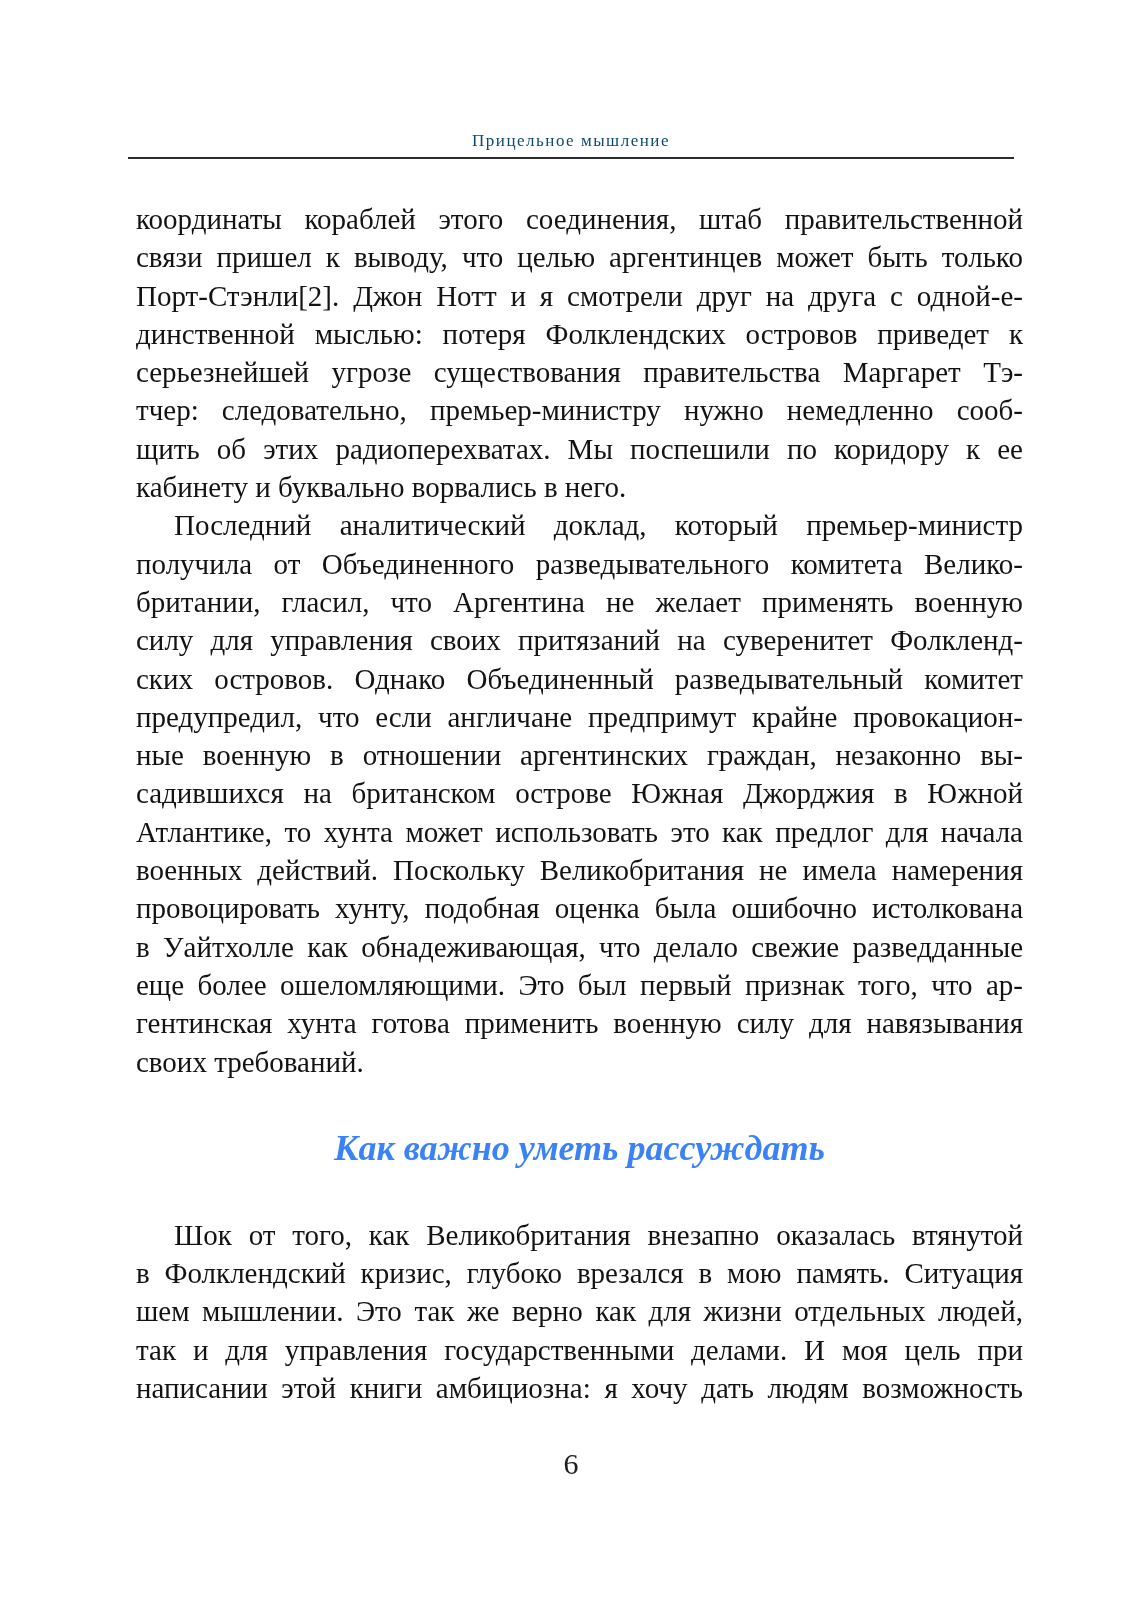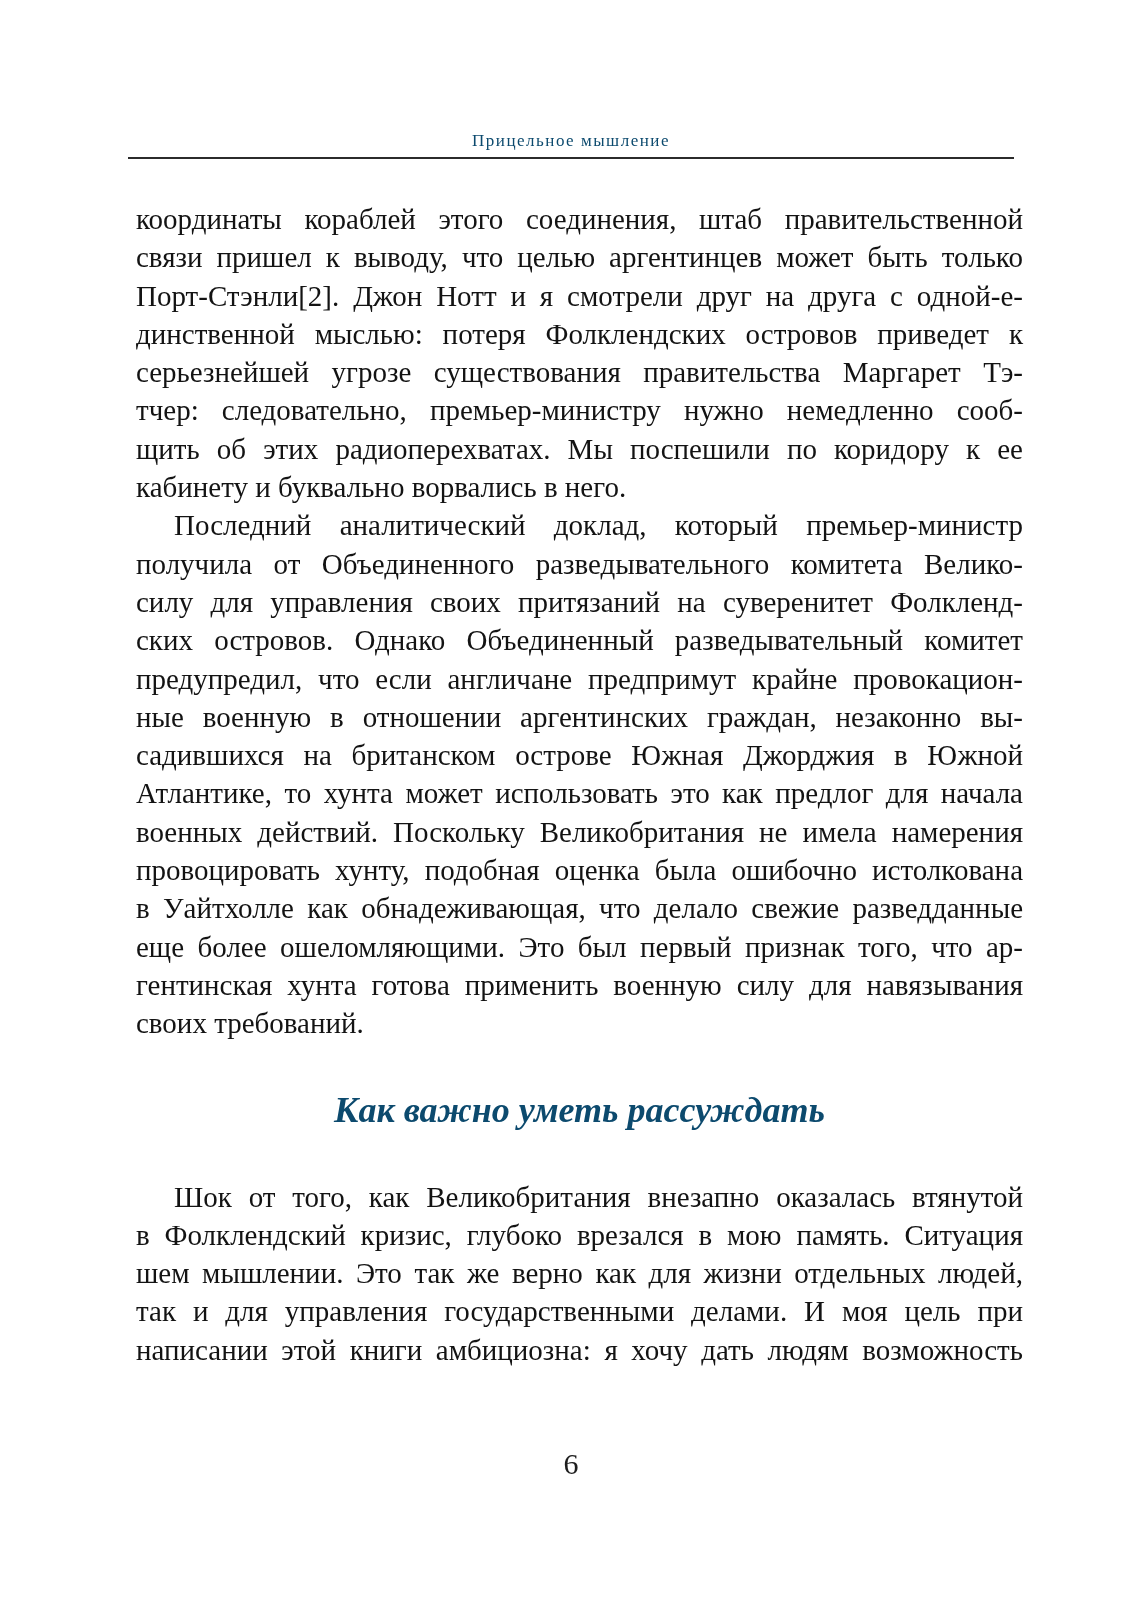--- a/index.html
+++ b/index.html
@@ -61,21 +61,21 @@
   .line.indent {
     text-indent: 38px;
   }
   .section-heading {
     margin: 44px 0 45px 0;
     text-align: center;
     font-size: 36px;
     line-height: 46px;
     font-weight: bold;
     font-style: italic;
-    color: #0c4a6e;
+    color: #3b82f6;
   }
   .page-number {
     position: absolute;
     top: 1447px;
     left: 0;
     width: 100%;
     text-align: center;
     font-size: 30px;
     color: #1d1d1d;
   }
@@ -94,20 +94,21 @@
         <div class="line">Порт-Стэнли[2]. Джон Нотт и я смотрели друг на друга с одной-е-</div>
         <div class="line">динственной мыслью: потеря Фолклендских островов приведет к</div>
         <div class="line">серьезнейшей угрозе существования правительства Маргарет Тэ-</div>
         <div class="line">тчер: следовательно, премьер-министру нужно немедленно сооб-</div>
         <div class="line">щить об этих радиоперехватах. Мы поспешили по коридору к ее</div>
         <div class="line last">кабинету и буквально ворвались в него.</div>
       </div>
       <div class="paragraph">
         <div class="line indent">Последний аналитический доклад, который премьер-министр</div>
         <div class="line">получила от Объединенного разведывательного комитета Велико-</div>
+        <div class="line">британии, гласил, что Аргентина не желает применять военную</div>
         <div class="line">силу для управления своих притязаний на суверенитет Фолкленд-</div>
         <div class="line">ских островов. Однако Объединенный разведывательный комитет</div>
         <div class="line">предупредил, что если англичане предпримут крайне провокацион-</div>
         <div class="line">ные военную в отношении аргентинских граждан, незаконно вы-</div>
         <div class="line">садившихся на британском острове Южная Джорджия в Южной</div>
         <div class="line">Атлантике, то хунта может использовать это как предлог для начала</div>
         <div class="line">военных действий. Поскольку Великобритания не имела намерения</div>
         <div class="line">провоцировать хунту, подобная оценка была ошибочно истолкована</div>
         <div class="line">в Уайтхолле как обнадеживающая, что делало свежие разведданные</div>
         <div class="line">еще более ошеломляющими. Это был первый признак того, что ар-</div>

